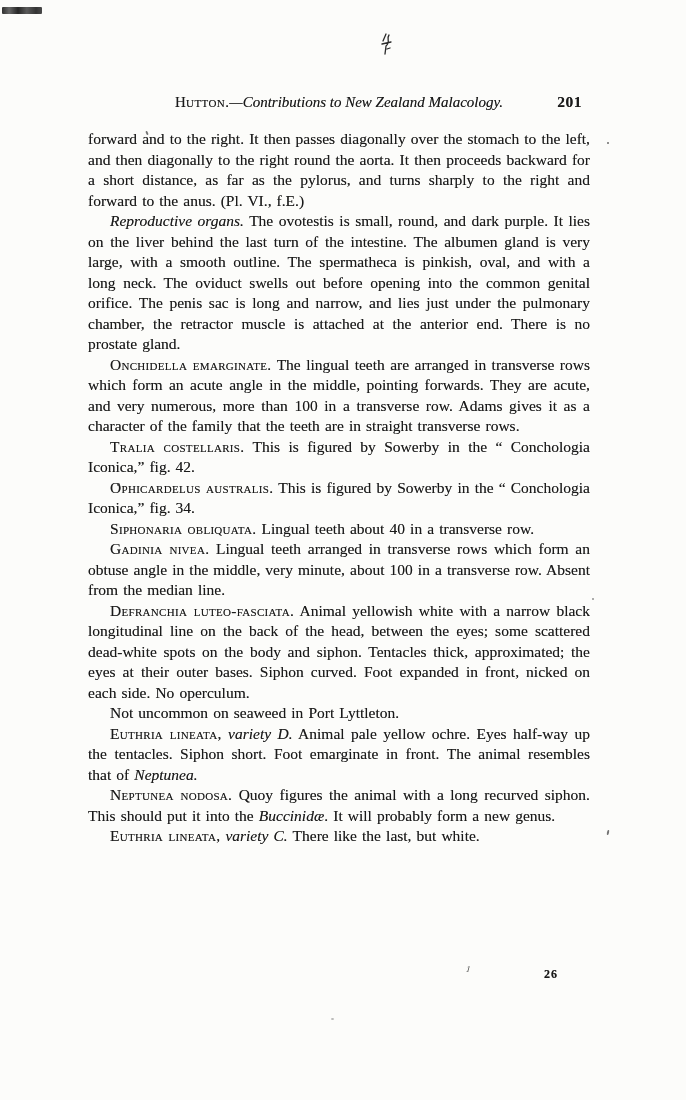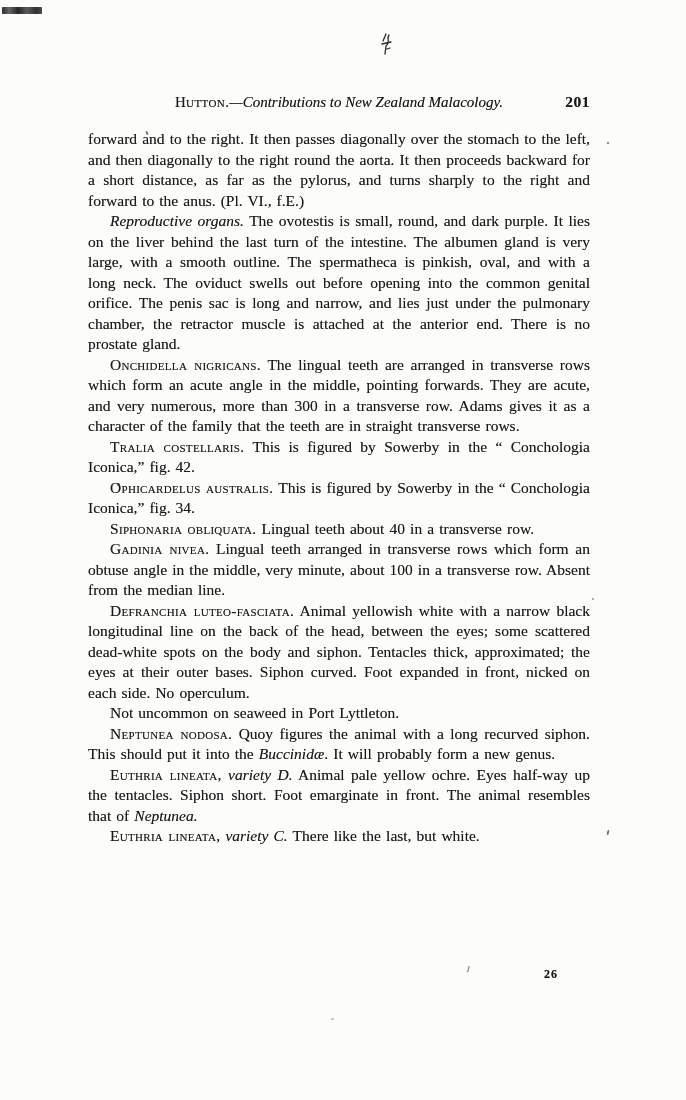--- a/index.html
+++ b/index.html
@@ -28,21 +28,21 @@
   .running-title {
     display: block;
     text-align: center;
     white-space: nowrap;
     text-shadow: 0 0 0.5px rgba(20,20,20,0.55);
   }
   .running-title .author { font-variant: small-caps; letter-spacing: 0.4px; font-style: normal; }
   .running-title .rest   { font-style: italic; }
   .pagenum {
     position: absolute;
-    right: 0;
+    right: 8px;
     top: -1px;
     font-size: 15.5px;
     font-weight: bold;
     letter-spacing: 0.5px;
     text-shadow: 0 0 0.5px rgba(20,20,20,0.55);
   }
   
   .body {
     position: absolute;
     top: 129px;
@@ -115,29 +115,29 @@
   </svg>
 
   <div class="header">
     <span class="running-title"><span class="author">Hutton.</span><span class="rest">—Contributions to New Zealand Malacology.</span></span>
     <span class="pagenum">201</span>
   </div>
 
   <div class="body">
       <p class="noindent"><span class="seg-normal">forward and to the right. It then passes diagonally over the stomach to the left, and then diagonally to the right round the aorta. It then proceeds backward for a short distance, as far as the pylorus, and turns sharply to the right and forward to the anus. (Pl. VI., f.E.)</span></p>
       <p><span class="seg-italic">Reproductive organs.</span><span class="seg-normal"> The ovotestis is small, round, and dark purple. It lies on the liver behind the last turn of the intestine. The albumen gland is very large, with a smooth outline. The spermatheca is pinkish, oval, and with a long neck. The oviduct swells out before opening into the common genital orifice. The penis sac is long and narrow, and lies just under the pulmonary chamber, the retractor muscle is attached at the anterior end. There is no prostate gland.</span></p>
-      <p><span class="seg-smallcaps">Onchidella nigricans.</span><span class="seg-normal"> The lingual teeth are arranged in transverse rows which form an acute angle in the middle, pointing forwards. They are acute, and very numerous, more than 300 in a transverse row. Adams gives it as a character of the family that the teeth are in straight transverse rows.</span></p>
+      <p><span class="seg-smallcaps">Onchidella emarginate.</span><span class="seg-normal"> The lingual teeth are arranged in transverse rows which form an acute angle in the middle, pointing forwards. They are acute, and very numerous, more than 100 in a transverse row. Adams gives it as a character of the family that the teeth are in straight transverse rows.</span></p>
       <p><span class="seg-smallcaps">Tralia costellaris.</span><span class="seg-normal"> This is figured by Sowerby in the “ Conchologia Iconica,” fig. 42.</span></p>
       <p><span class="seg-smallcaps">Ophicardelus australis.</span><span class="seg-normal"> This is figured by Sowerby in the “ Conchologia Iconica,” fig. 34.</span></p>
       <p><span class="seg-smallcaps">Siphonaria obliquata.</span><span class="seg-normal"> Lingual teeth about 40 in a transverse row.</span></p>
       <p><span class="seg-smallcaps">Gadinia nivea.</span><span class="seg-normal"> Lingual teeth arranged in transverse rows which form an obtuse angle in the middle, very minute, about 100 in a transverse row. Absent from the median line.</span></p>
       <p><span class="seg-smallcaps">Defranchia luteo-fasciata.</span><span class="seg-normal"> Animal yellowish white with a narrow black longitudinal line on the back of the head, between the eyes; some scattered dead-white spots on the body and siphon. Tentacles thick, approximated; the eyes at their outer bases. Siphon curved. Foot expanded in front, nicked on each side. No operculum.</span></p>
       <p><span class="seg-normal">Not uncommon on seaweed in Port Lyttleton.</span></p>
+      <p><span class="seg-smallcaps">Euthria lineata,</span><span class="seg-italic"> variety D.</span><span class="seg-normal"> Animal pale yellow ochre. Eyes half-way up the tentacles. Siphon short. Foot emarginate in front. The animal resembles that of </span><span class="seg-italic">Neptunea.</span></p>
       <p><span class="seg-smallcaps">Neptunea nodosa.</span><span class="seg-normal"> Quoy figures the animal with a long recurved siphon. This should put it into the </span><span class="seg-italic">Buccinidæ</span><span class="seg-normal">. It will probably form a new genus.</span></p>
-      <p><span class="seg-smallcaps">Euthria lineata,</span><span class="seg-italic"> variety D.</span><span class="seg-normal"> Animal pale yellow ochre. Eyes half-way up the tentacles. Siphon short. Foot emarginate in front. The animal resembles that of </span><span class="seg-italic">Neptunea.</span></p>
       <p><span class="seg-smallcaps">Euthria lineata,</span><span class="seg-italic"> variety C.</span><span class="seg-normal"> There like the last, but white.</span></p>
     </div>
 
   <span class="press-mark">1</span>
   <span class="signature">26</span>
 
   <span class="speck speck-1"></span>
   <span class="speck speck-2"></span>
   <span class="speck speck-3"></span>
   <span class="speck speck-4"></span>

